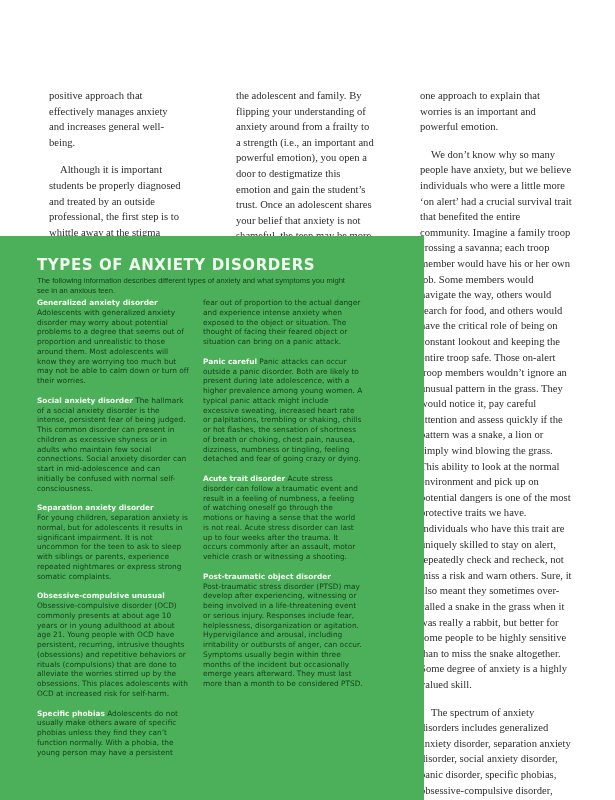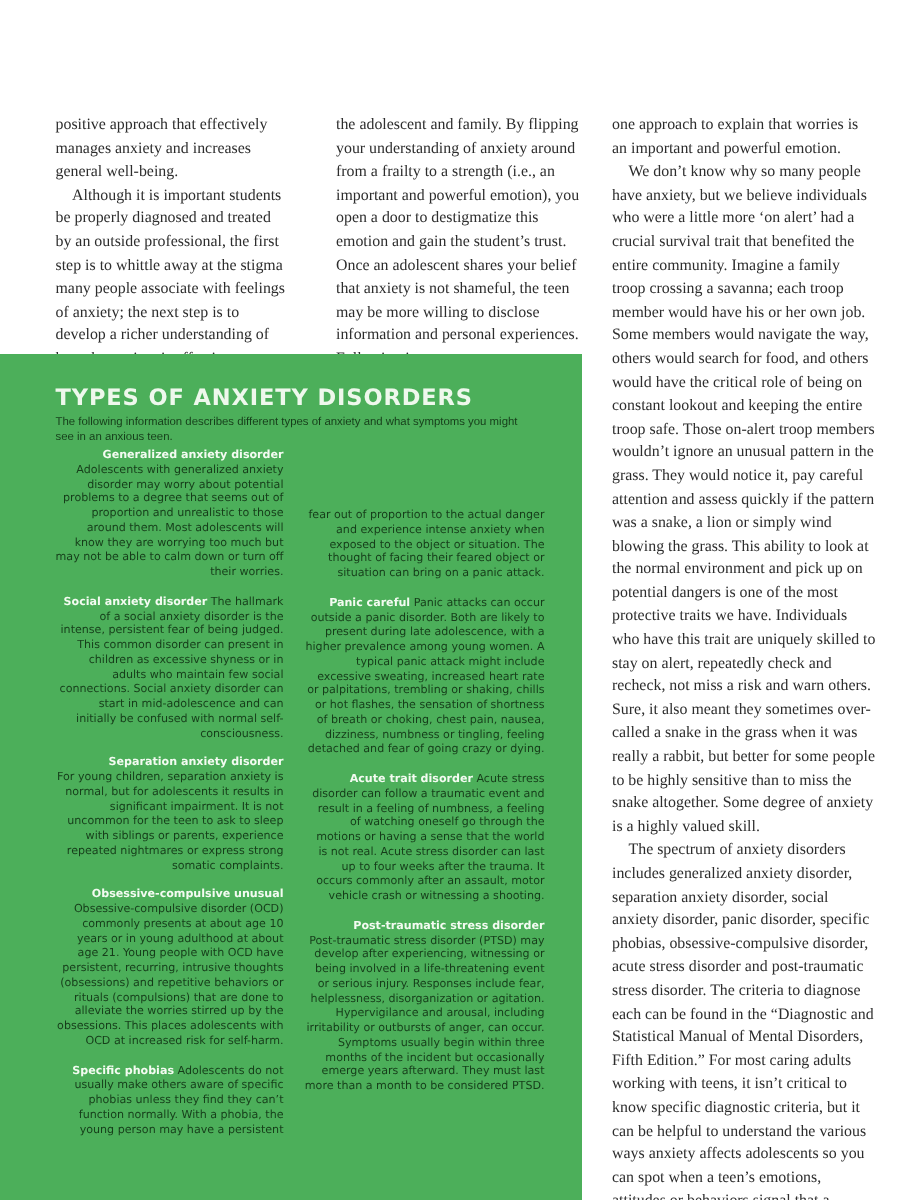--- a/index.html
+++ b/index.html
@@ -8,45 +8,45 @@
     background: #ffffff;
   }
   .serif-col {
     position: absolute;
     font-family: "Liberation Serif", "DejaVu Serif", serif;
     font-size: 10.6px;
     line-height: 15.6px;
     color: #2d2d2d;
     text-align: left;
   }
-  .serif-col p { margin: 0; }
+  .serif-col p { margin: 12px; }
   .serif-col p.indent { text-indent: 11px; }
   #col1 { left: 37px; top: 76px; width: 156px; }
   #col2 { left: 224px; top: 76px; width: 164px; }
   #col3 { left: 408px; top: 76px; width: 176px; }
 
   #sidebar {
     position: absolute; left: 0; top: 236px; width: 388px; height: 564px;
     background: #4caf5a;
+    padding-left: 36px;
   }
   #sidebar-title {
     position: absolute; left: 37px; top: 20px;
     font-family: "DejaVu Sans", sans-serif; font-weight: bold;
     font-size: 15px; letter-spacing: 0.6px; color: #eef8ec;
   }
   #sidebar-intro {
     position: absolute; left: 37px; top: 40px; width: 320px;
     font-family: Liberation Sans, sans-serif; font-size: 7.6px; line-height: 10px;
     color: #163d1a;
   }
   .sb-col {
     position: absolute; top: 62px;
     font-family: "DejaVu Sans", sans-serif; font-size: 7.4px; line-height: 9.75px;
     color: #163d1a;
-    text-align: right;
   }
   #sb-col1 { left: 37px; width: 152px; }
   #sb-col2 { left: 203px; width: 160px; }
   .entry { margin: 0 0 10px 0; }
   .entry-title { color: #f3fbf1; font-weight: bold; }
   .entry-title.block { display: block; }
 </style>
 </head>
 <body>
 
@@ -87,27 +87,27 @@
       <span class="entry-title block">Obsessive-compulsive unusual</span>
       <span>Obsessive-compulsive disorder (OCD) commonly presents at about age 10 years or in young adulthood at about age 21. Young people with OCD have persistent, recurring, intrusive thoughts (obsessions) and repetitive behaviors or rituals (compulsions) that are done to alleviate the worries stirred up by the obsessions. This places adolescents with OCD at increased risk for self-harm.</span>
     </p>
     <p class="entry">
       <span class="entry-title">Specific phobias</span>
       <span>Adolescents do not usually make others aware of specific phobias unless they find they can’t function normally. With a phobia, the young person may have a persistent</span>
     </p>
   </div>
 
   <div id="sb-col2" class="sb-col">
-    <div style="height: auto; margin-bottom: 10px; margin-top: 40px;">fear out of proportion to the actual danger and experience intense anxiety when exposed to the object or situation. The thought of facing their feared object or situation can bring on a panic attack.</div>
+    <div style="height: auto; margin-bottom: 10px;">fear out of proportion to the actual danger and experience intense anxiety when exposed to the object or situation. The thought of facing their feared object or situation can bring on a panic attack.</div>
     <p class="entry">
       <span class="entry-title">Panic careful</span>
       <span>Panic attacks can occur outside a panic disorder. Both are likely to present during late adolescence, with a higher prevalence among young women. A typical panic attack might include excessive sweating, increased heart rate or palpitations, trembling or shaking, chills or hot flashes, the sensation of shortness of breath or choking, chest pain, nausea, dizziness, numbness or tingling, feeling detached and fear of going crazy or dying.</span>
     </p>
     <p class="entry">
       <span class="entry-title">Acute trait disorder</span>
       <span>Acute stress disorder can follow a traumatic event and result in a feeling of numbness, a feeling of watching oneself go through the motions or having a sense that the world is not real. Acute stress disorder can last up to four weeks after the trauma. It occurs commonly after an assault, motor vehicle crash or witnessing a shooting.</span>
     </p>
     <p class="entry">
-      <span class="entry-title block">Post-traumatic stress disorder</span>
+      <span class="entry-title block">Post-traumatic object disorder</span>
       <span>Post-traumatic stress disorder (PTSD) may develop after experiencing, witnessing or being involved in a life-threatening event or serious injury. Responses include fear, helplessness, disorganization or agitation. Hypervigilance and arousal, including irritability or outbursts of anger, can occur. Symptoms usually begin within three months of the incident but occasionally emerge years afterward. They must last more than a month to be considered PTSD.</span>
     </p>
   </div>
 </div>
 
 </body></html>

